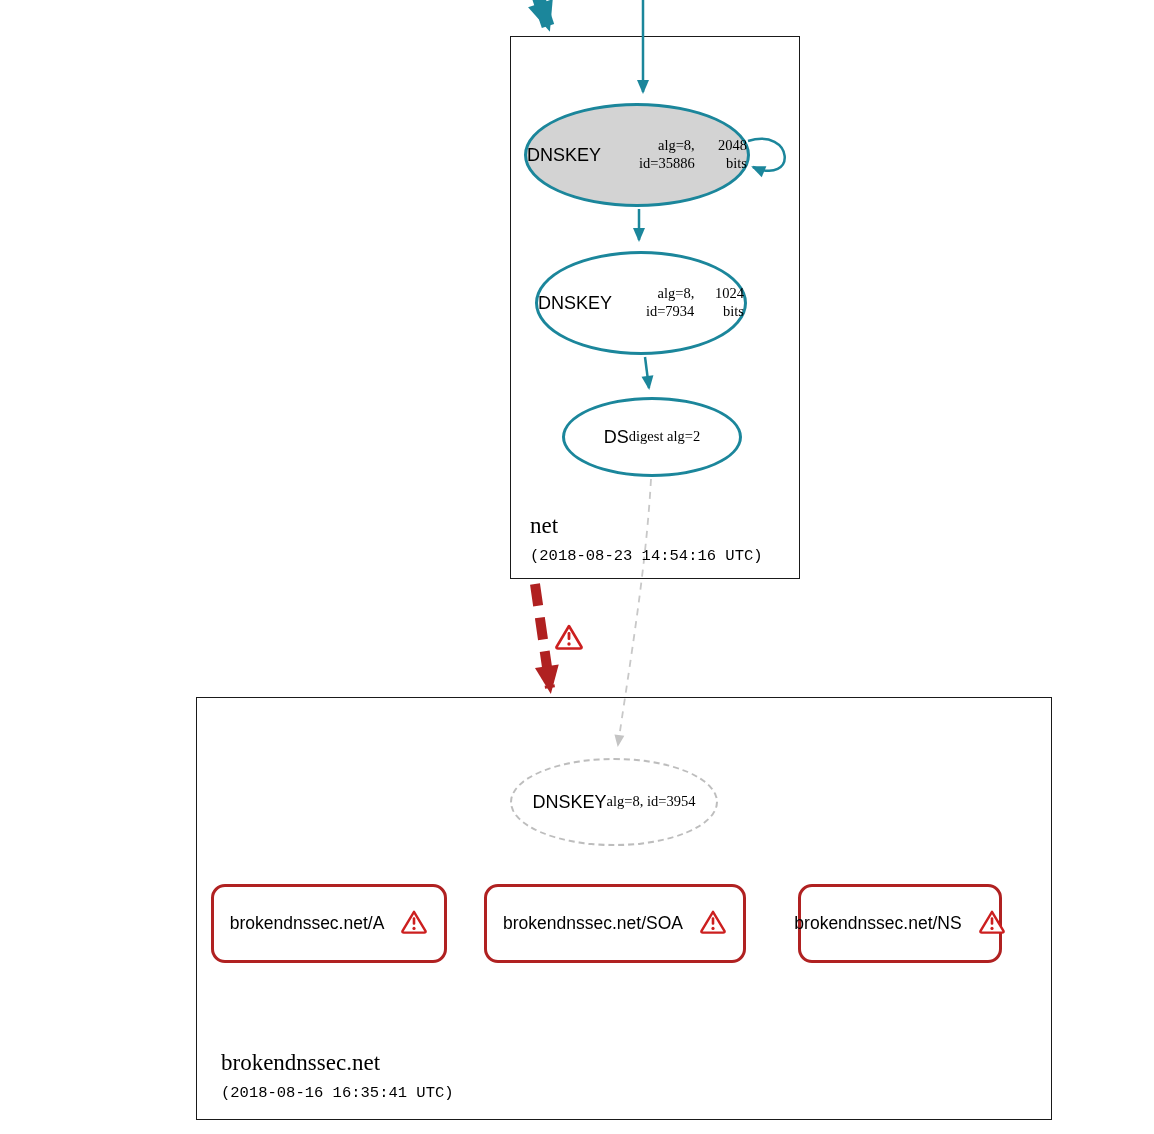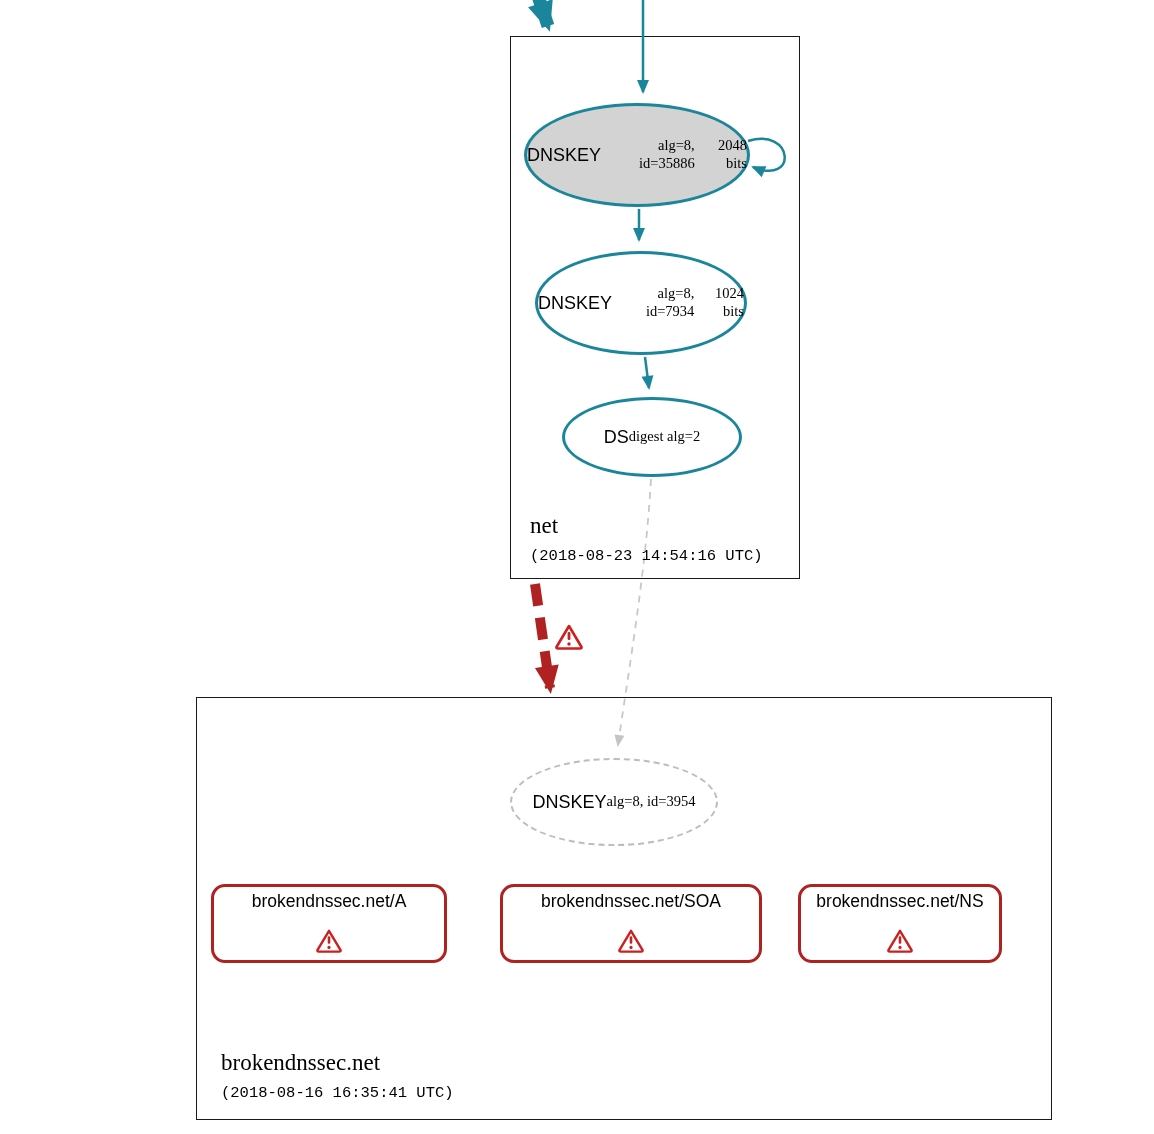--- a/index.html
+++ b/index.html
@@ -18,21 +18,21 @@
     display:flex;flex-direction:row;align-items:center;justify-content:center;
     text-align:right;box-sizing:border-box;
   }
   .ellipse.solid{border:3px solid var(--teal);}
   .ellipse.filled{background:#d3d3d3;}
   .ellipse.dashed{border:2px dashed #bdbdbd;}
   .node-title{font-size:18px;color:#000;line-height:1.12;}
   .node-detail{font-family:"Liberation Serif",serif;font-size:14.5px;color:#000;line-height:1.22;}
   .rrset{
     position:absolute;border:3px solid var(--red);border-radius:14px;background:#fff;
-    display:flex;flex-direction:column;align-items:center;justify-content:center;
+    display:flex;flex-direction:row;align-items:center;justify-content:center;
     gap:16px;box-sizing:border-box;
   }
   .rrset-label{font-size:17.5px;color:#000;}
   .zone-label{position:absolute;font-family:"Liberation Serif",serif;font-size:23px;color:#000;}
   .zone-ts{position:absolute;font-family:Liberation Mono, monospace;font-size:15.5px;color:#000;}
   .overlay{position:absolute;left:0;top:0;pointer-events:none;}
   .warn{position:absolute;}
 </style>
 </head>
 <body>
@@ -111,21 +111,21 @@
     <div class="rrset-label">brokendnssec.net/A</div>
     <span>
       <svg viewBox="0 0 30 27" width="28" height="25">
         <path d="M15 3 L27.5 24 Q28 25.5 26 25.5 L4 25.5 Q2 25.5 2.5 24 Z" fill="#fff" stroke="#cc1f1f" stroke-width="2.6" stroke-linejoin="round"></path>
         <rect x="13.6" y="9" width="2.8" height="8" rx="1.2" fill="#cc1f1f"></rect>
         <circle cx="15" cy="21" r="1.7" fill="#cc1f1f"></circle>
       </svg>
     </span>
   </div>
 
-  <div class="rrset" style="left:500px;top:884px;width:262px;height:79px;">
+  <div class="rrset" style="left:484px;top:884px;width:262px;height:79px;">
     <div class="rrset-label">brokendnssec.net/SOA</div>
     <span>
       <svg viewBox="0 0 30 27" width="28" height="25">
         <path d="M15 3 L27.5 24 Q28 25.5 26 25.5 L4 25.5 Q2 25.5 2.5 24 Z" fill="#fff" stroke="#cc1f1f" stroke-width="2.6" stroke-linejoin="round"></path>
         <rect x="13.6" y="9" width="2.8" height="8" rx="1.2" fill="#cc1f1f"></rect>
         <circle cx="15" cy="21" r="1.7" fill="#cc1f1f"></circle>
       </svg>
     </span>
   </div>
 

